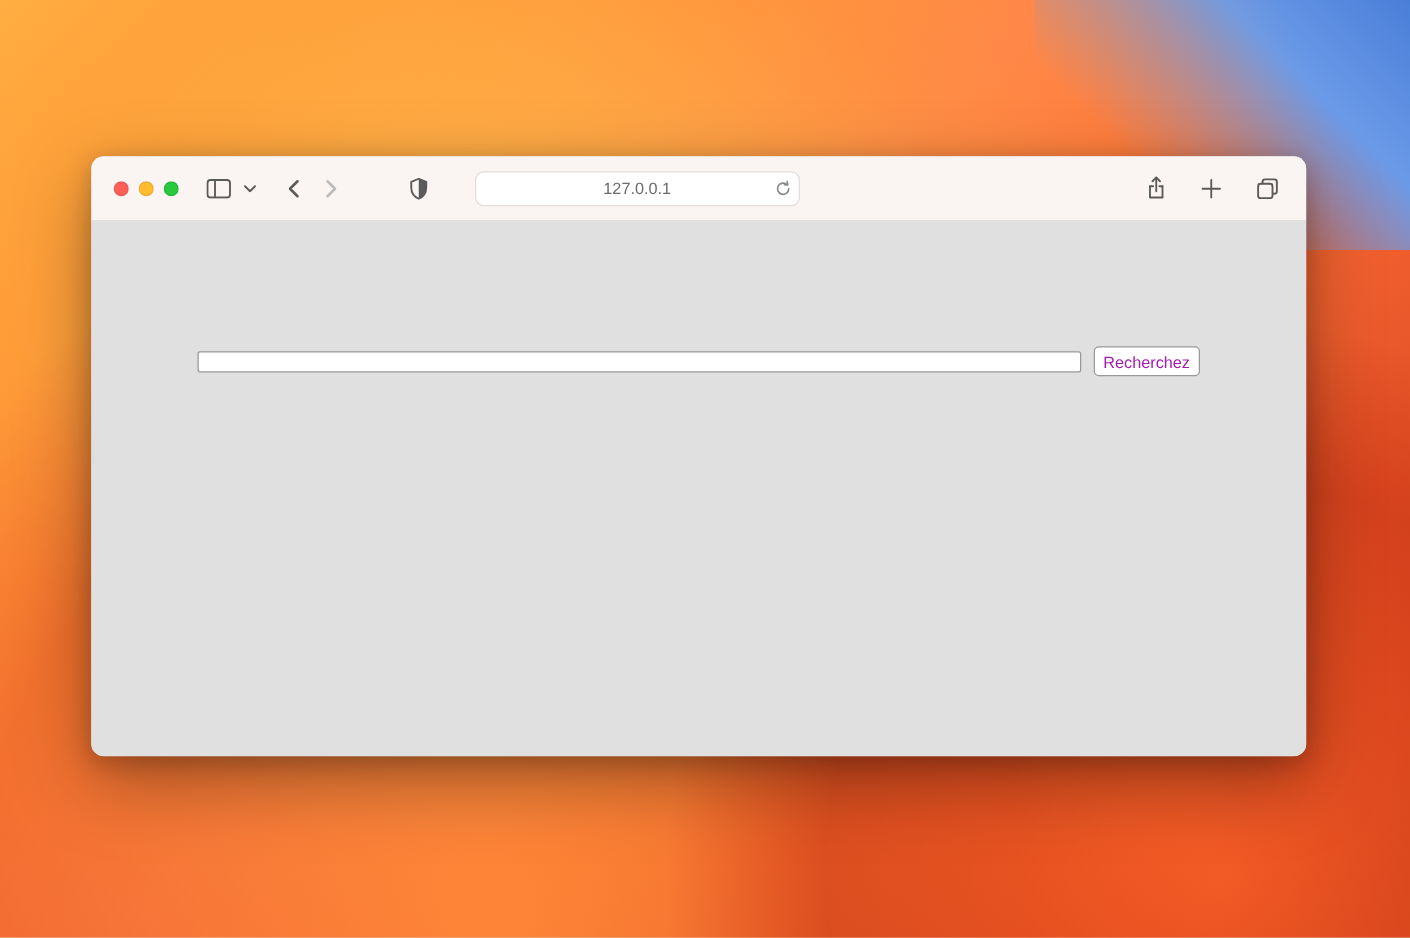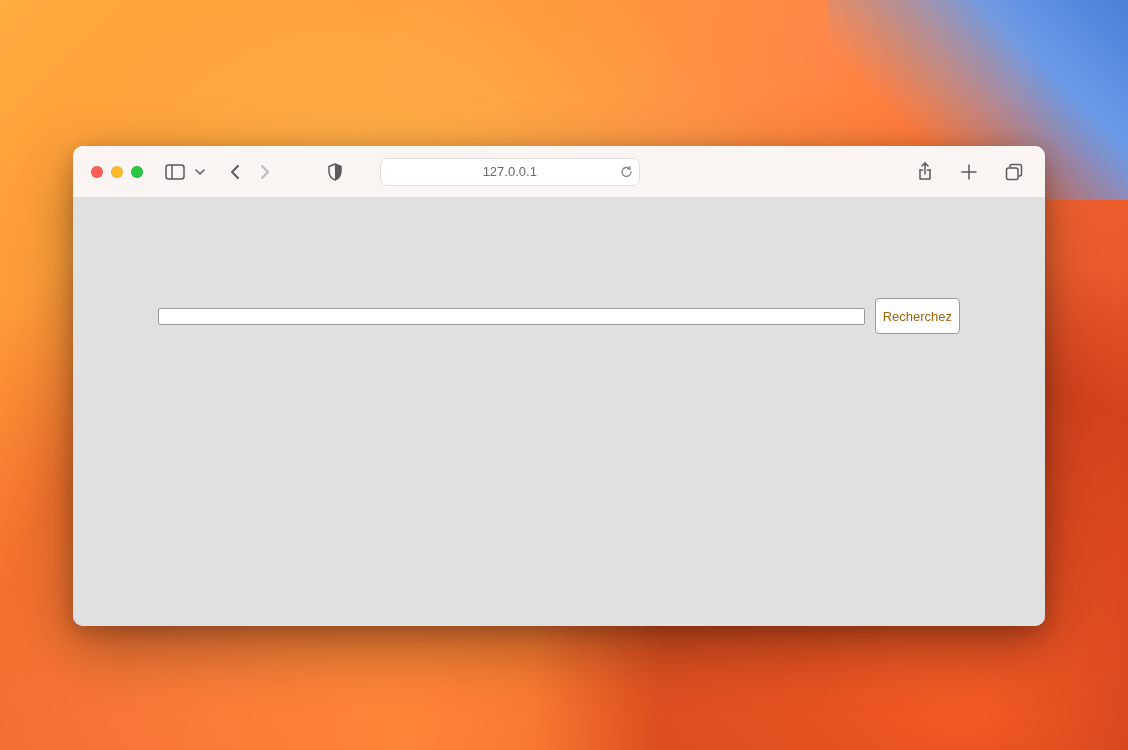--- a/index.html
+++ b/index.html
@@ -75,21 +75,20 @@
       top: 125px;
       left: 73px;
       width: 972px;
       height: 480px;
       background: #e0e0e0;
       border-radius: 10px;
       box-shadow: 0 20px 60px rgba(0,0,0,0.35), 0 5px 20px rgba(0,0,0,0.2);
       overflow: hidden;
       display: flex;
       flex-direction: column;
-      margin-top: 21px;
     }
 
     .toolbar {
       height: 52px;
       background: #faf5f3;
       border-bottom: 1px solid #e5e0de;
       display: flex;
       align-items: center;
       padding: 0 18px;
       gap: 8px;
@@ -212,22 +211,22 @@
     }
 
     .search-button {
       background: #fff;
       border: 1px solid #999;
       border-radius: 4px;
       padding: 1px 7px;
       font-size: 13px;
       font-family: inherit;
       cursor: default;
-      color: #a16207;
-      height: 36px;
+      color: #a21caf;
+      height: 24px;
       white-space: nowrap;
     }
 
     svg {
       display: block;
     }
   </style>
 </head>
 <body>
 

